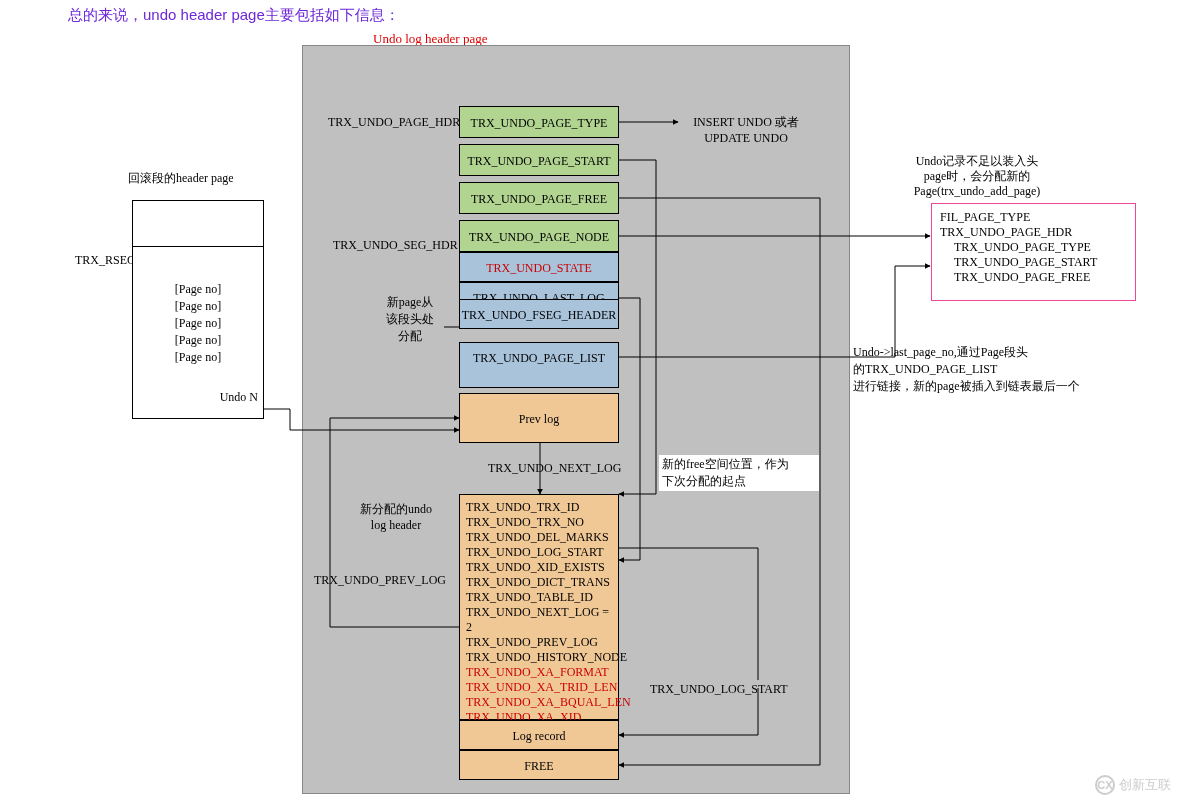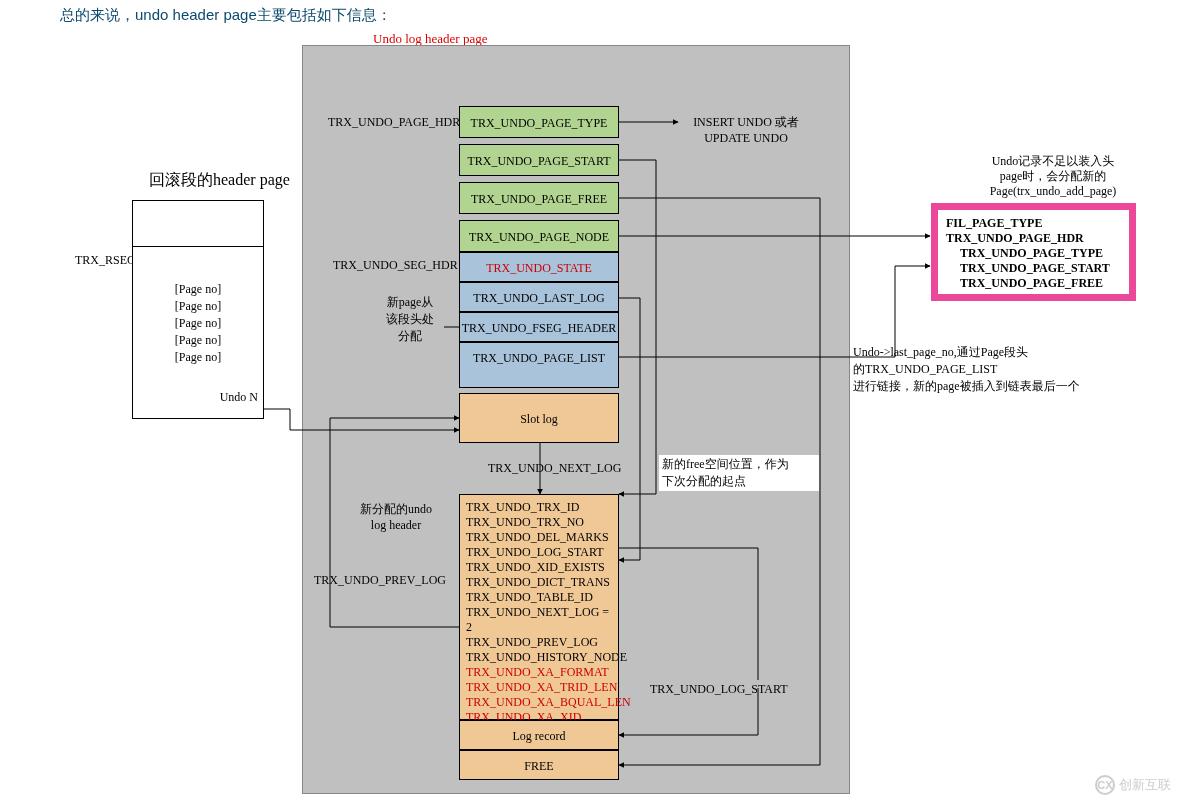--- a/index.html
+++ b/index.html
@@ -8,25 +8,25 @@
     font-family: "SimSun", "宋体", serif;
     font-size: 12px;
     background: #fff;
     position: relative;
     width: 1179px;
     height: 801px;
     overflow: hidden;
   }
   .title {
     position: absolute;
-    left: 60px;
+    left: 68px;
     top: 6px;
     font-family: "Microsoft YaHei", sans-serif;
     font-size: 15px;
-    color: #0c4a6e;
+    color: #6d28d9;
   }
   .diagram-title {
     position: absolute;
     left: 373px;
     top: 31px;
     color: #d00;
     font-size: 13px;
   }
   .big-rect {
     position: absolute;
@@ -34,23 +34,23 @@
     top: 45px;
     width: 548px;
     height: 749px;
     background: #c0c0c0;
     border: 1px solid #888;
   }
 
   
   .rseg-label {
     position: absolute;
-    left: 149px;
+    left: 128px;
     top: 170px;
-    font-size: 16px;
+    font-size: 12px;
   }
   .rseg-box {
     position: absolute;
     left: 132px;
     top: 200px;
     width: 132px;
     height: 219px;
     border: 1px solid #000;
     background: #fff;
   }
@@ -94,57 +94,56 @@
   
   .c1 { left: 459px; width: 160px; }
   .c1a { top: 106px; height: 32px; line-height: 32px; }
   .c1b { top: 144px; height: 32px; line-height: 32px; }
   .c1c { top: 182px; height: 32px; line-height: 32px; }
   .c1d { top: 220px; height: 32px; line-height: 32px; }
 
   
   .c2a { top: 252px; height: 30px; line-height: 30px; }
   .c2b { top: 282px; height: 30px; line-height: 30px; }
-  .c2c { top: 312px; height: 30px; line-height: 30px; }
+  .c2c { top: 299px; height: 30px; line-height: 30px; }
   .c2d { top: 342px; height: 46px; line-height: 30px; }
 
   
   .prev { left: 459px; top: 393px; width: 160px; height: 50px; line-height: 50px; }
 
   
   .bigo { left: 459px; top: 494px; width: 160px; height: 226px; text-align: left; padding: 5px 6px; line-height: 15px; }
   .logrec { left: 459px; top: 720px; width: 160px; height: 30px; line-height: 30px; }
   .free   { left: 459px; top: 750px; width: 160px; height: 30px; line-height: 30px; }
 
   .redtext { color: #c00; }
   .small-center { position:absolute; font-size:12px; text-align:center; }
   .small-left { position:absolute; font-size:12px; text-align:left; }
 
   
   .pink-caption {
     position: absolute;
-    left: 968px;
+    left: 892px;
     top: 154px;
     width: 170px;
     text-align: center;
     font-size: 12px;
     line-height: 15px;
   }
   .pink-box {
     position: absolute;
     left: 931px;
     top: 203px;
     width: 205px;
     height: 98px;
-    border: 7px solid #ec4899;
+    border: 1px solid #ec4899;
     background: #fff;
     font-size: 12px;
     padding: 6px 8px;
     line-height: 15px;
-    font-weight: bold;
   }
   .pink-box .indent { margin-left: 14px; }
 
   
   svg.overlay {
     position: absolute;
     left: 0; top: 0;
     width: 1179px; height: 801px;
     pointer-events: none;
   }
@@ -189,21 +188,21 @@
     <div>[Page no]</div>
     <div>[Page no]</div>
     <div>[Page no]</div>
     <div>[Page no]</div>
     <div>[Page no]</div>
   </div>
   <div class="slotn">Undo N</div>
 </div>
 
 <div class="hdr-label" style="left:328px; top:115px;">TRX_UNDO_PAGE_HDR</div>
-<div class="hdr-label" style="left:333px; top:258px;text-align:center;">TRX_UNDO_SEG_HDR</div>
+<div class="hdr-label" style="left:333px; top:238px;text-align:center;">TRX_UNDO_SEG_HDR</div>
 <div class="small-center" style="left:676px; top:114px; width:140px; white-space:pre-line;">INSERT UNDO 或者
 UPDATE UNDO</div>
 <div class="small-center" style="left:370px; top:294px; width:80px; white-space:pre-line;">新page从
 该段头处
 分配</div>
 <div class="small-center" style="left:346px; top:501px; width:100px; white-space:pre-line;">新分配的undo
 log header</div>
 <div class="small-left" style="left:314px; top:573px;">TRX_UNDO_PREV_LOG</div>
 <div class="small-center" style="left:488px; top:461px;">TRX_UNDO_NEXT_LOG</div>
 <div class="small-left" style="left:659px; top:455px; width:160px; white-space:pre-line; background:#fff; padding:1px 3px;">新的free空间位置，作为
@@ -216,21 +215,21 @@
 <div class="cell green c1 c1a">TRX_UNDO_PAGE_TYPE</div>
 <div class="cell green c1 c1b">TRX_UNDO_PAGE_START</div>
 <div class="cell green c1 c1c">TRX_UNDO_PAGE_FREE</div>
 <div class="cell green c1 c1d">TRX_UNDO_PAGE_NODE</div>
 
 <div class="cell blue c1 c2a redtext">TRX_UNDO_STATE</div>
 <div class="cell blue c1 c2b">TRX_UNDO_LAST_LOG</div>
 <div class="cell blue c1 c2c">TRX_UNDO_FSEG_HEADER</div>
 <div class="cell blue c1 c2d">TRX_UNDO_PAGE_LIST</div>
 
-<div class="cell orange prev">Slot log</div>
+<div class="cell orange prev">Prev log</div>
 
 <div class="cell orange bigo">
   <div>TRX_UNDO_TRX_ID</div>
   <div>TRX_UNDO_TRX_NO</div>
   <div>TRX_UNDO_DEL_MARKS</div>
   <div>TRX_UNDO_LOG_START</div>
   <div>TRX_UNDO_XID_EXISTS</div>
   <div>TRX_UNDO_DICT_TRANS</div>
   <div>TRX_UNDO_TABLE_ID</div>
   <div>TRX_UNDO_NEXT_LOG = 2</div>

